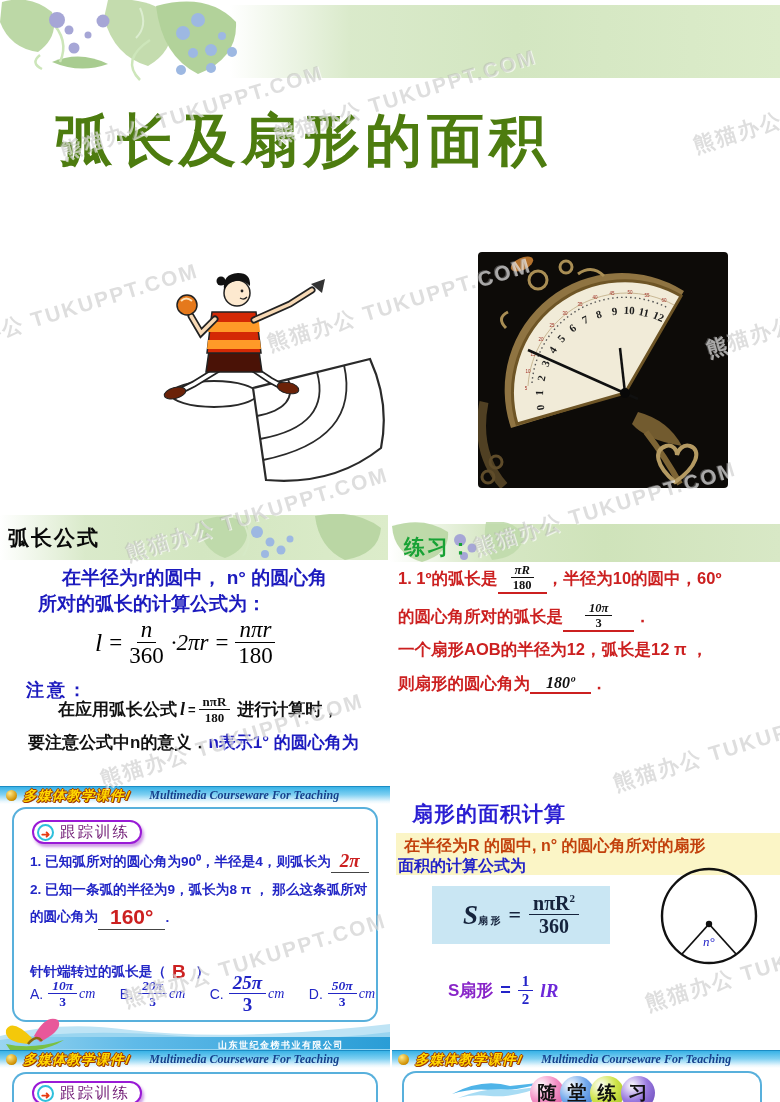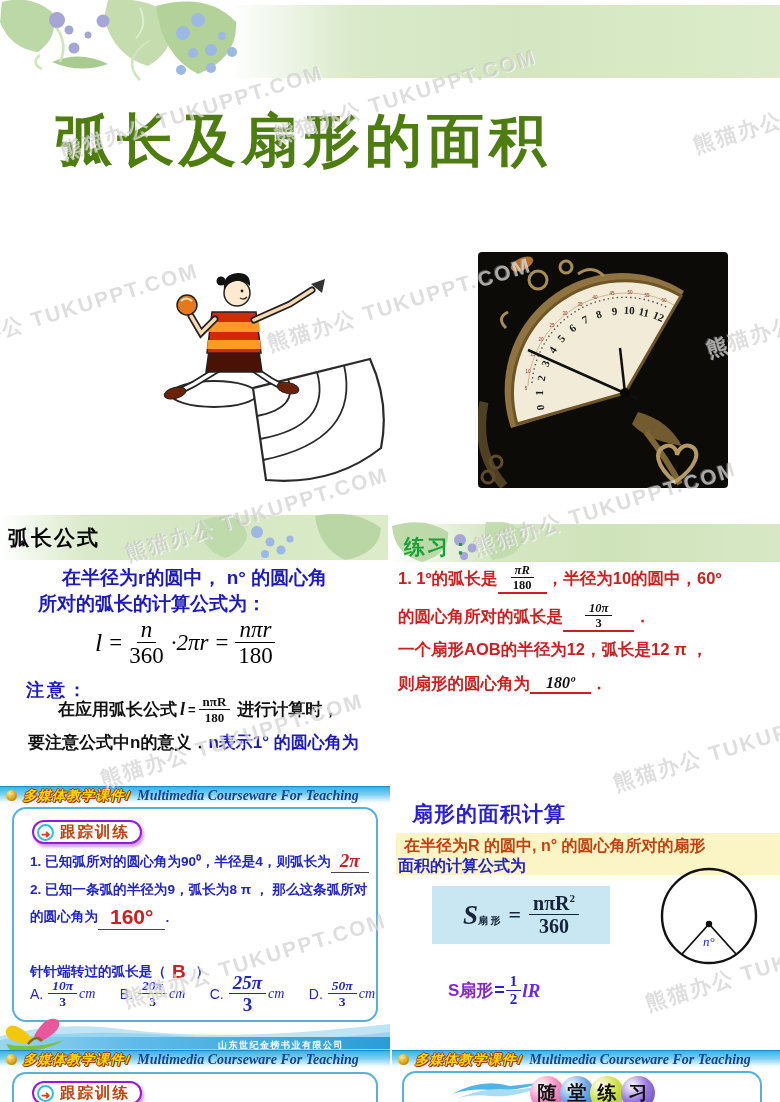--- a/index.html
+++ b/index.html
@@ -11,25 +11,25 @@
 .serif{font-family:"Liberation Serif",serif}
 .it{font-style:italic;font-family:"Liberation Serif",serif}
 .wm{position:absolute;font-weight:bold;font-size:21px;letter-spacing:2px;color:rgba(168,168,168,.38);transform:rotate(-17deg);white-space:nowrap;text-shadow:1px 1px 0 rgba(255,255,255,.65);pointer-events:none}
 .frac{display:inline-flex;flex-direction:column;align-items:center;line-height:1.05;vertical-align:middle}
 .frac .fnum{display:block;padding:0 4px;border-bottom:1.6px solid currentColor}
 .frac .fden{display:block;padding-top:1px}
 .greenband{background:linear-gradient(to right,rgba(211,230,193,0) 0%,rgba(211,230,193,.85) 22%,#d3e6c1 52%,#dcecca 100%)}
 .banner{height:18px;background:linear-gradient(to bottom,#38b2e6 0%,#7fd0f2 45%,#eaf7fd 85%,#fff 100%);border-top:1.5px solid #1b8cc4;display:flex;align-items:center;padding-left:6px}
 .bdot{width:11px;height:11px;border-radius:50%;background:radial-gradient(circle at 35% 30%,#ffe98a,#d09000 70%,#7a4e00);margin-right:6px;flex:0 0 auto}
 .bgold{font-size:13.5px;font-weight:bold;font-style:italic;color:#ffd800;letter-spacing:1px;text-shadow:1px 0 #a33c00,-1px 0 #a33c00,0 1px #a33c00,0 -1px #a33c00,1px 1px #a33c00}
-.bsub{font-family:"Liberation Serif",serif;font-size:14px;font-weight:bold;font-style:italic;color:#16418c;margin-left:6px}
+.bsub{font-family:"Liberation Serif",serif;font-size:12px;font-weight:bold;font-style:italic;color:#16418c;margin-left:18px}
 .panel{background:#fff;border:2px solid #58b0dc;border-radius:14px}
 .pill{display:flex;align-items:center;background:#fff;border:2.5px solid #991ad6;border-radius:14px;box-shadow:2px 3px 3px rgba(150,40,200,.45);padding:1px 10px 1px 3px;height:24px}
 .pill-ico{width:17px;height:17px;border-radius:50%;border:2px solid #2ec0dc;color:#e83a10;font-size:11px;line-height:16px;text-align:center;font-weight:bold;margin-right:6px;background:#fff;flex:0 0 auto}
-.pill-txt{font-size:15.5px;font-weight:bold;color:#c2410c;letter-spacing:2px}
+.pill-txt{font-size:15.5px;font-weight:normal;color:#701a75;letter-spacing:2px}
 .qtxt{color:#2226c6;font-size:13.6px;font-weight:bold}
 .redtxt{color:#cc2020;font-weight:bold}
 .ansline{display:inline-flex;align-items:flex-end;justify-content:center;border-bottom:2px solid #cc2020;padding:0 13px}
 .ansline2{display:inline-flex;align-items:flex-end;justify-content:center;border-bottom:1.8px solid #444;padding:0 9px}
 .bal{position:absolute;width:34px;height:34px;border-radius:50%;display:flex;align-items:center;justify-content:center;font-weight:bold;font-size:19px;color:#111}
 </style>
 </head>
 <body>
 
 <div id="stage">
@@ -347,21 +347,21 @@
         <span class="fden">360</span>
       </span>
     </div>
     <svg class="abs" style="left:263px;top:79px" width="122" height="104" viewBox="0 0 122 104">
       <circle cx="56" cy="51" r="47" fill="none" stroke="#111" stroke-width="2.4"></circle>
       <circle cx="56" cy="59" r="3.2" fill="#111"></circle>
       <line x1="56" y1="59" x2="29" y2="89" stroke="#111" stroke-width="1.8"></line>
       <line x1="56" y1="59" x2="83" y2="89" stroke="#111" stroke-width="1.8"></line>
       <text x="50" y="81" font-size="13" font-style="italic" font-family="Liberation Serif,serif" fill="#2323c8">n°</text>
     </svg>
-    <div class="abs row" style="left:58px;top:188px;gap:1px">
+    <div class="abs row" style="left:58px;top:188px;gap:7px">
       <span style="font-size:17px;font-weight:bold;color:#8824c8">S扇形</span>
       <span style="font-size:18px;font-weight:bold;color:#2323c8">=</span>
       <span class="frac serif" style="font-size:15px;font-weight:bold;color:#2323c8">
           <span class="fnum">1</span>
           <span class="fden">2</span>
         </span>
       <span class="it" style="font-size:19px;font-weight:bold;color:#6d28d9">lR</span>
     </div>
   </section>
 

